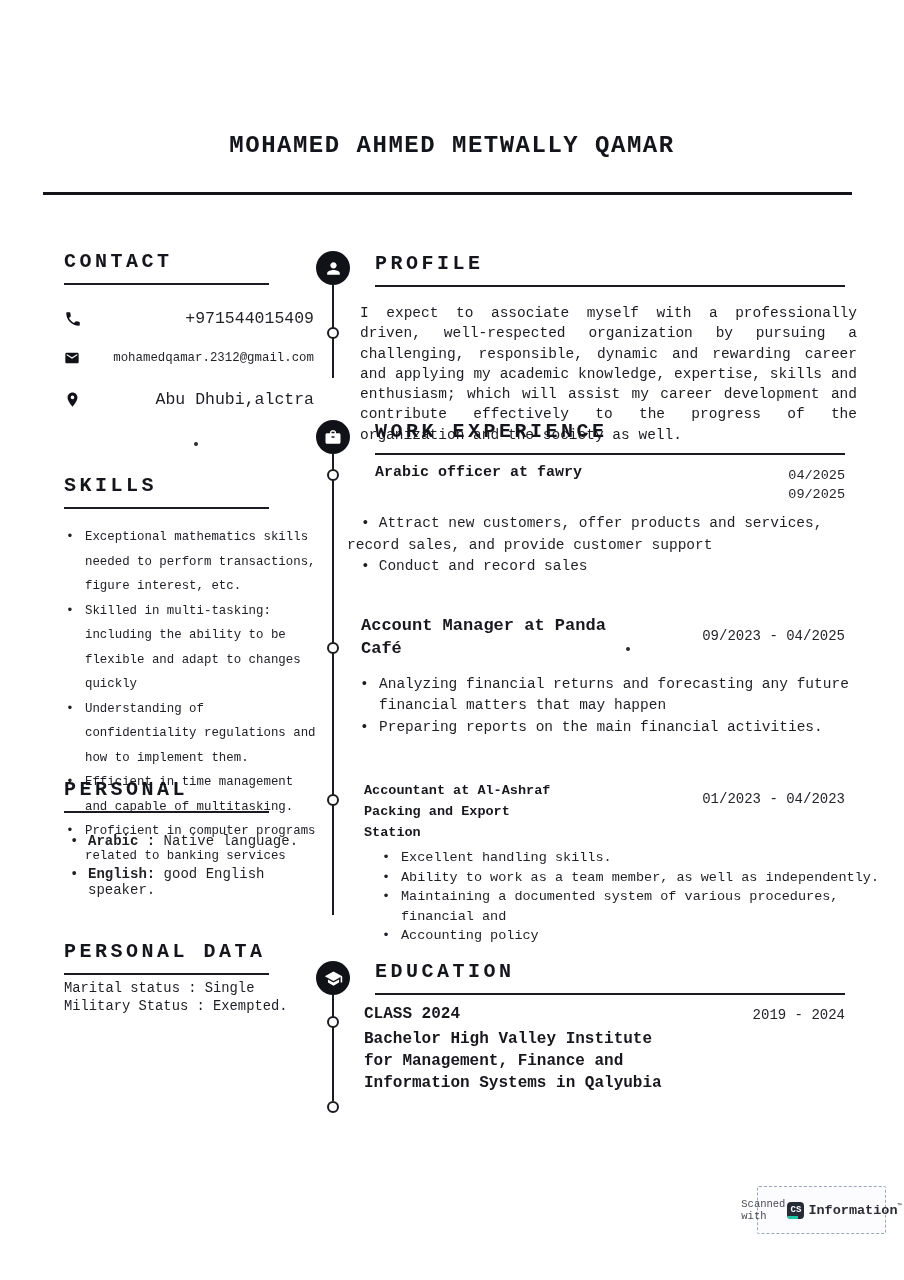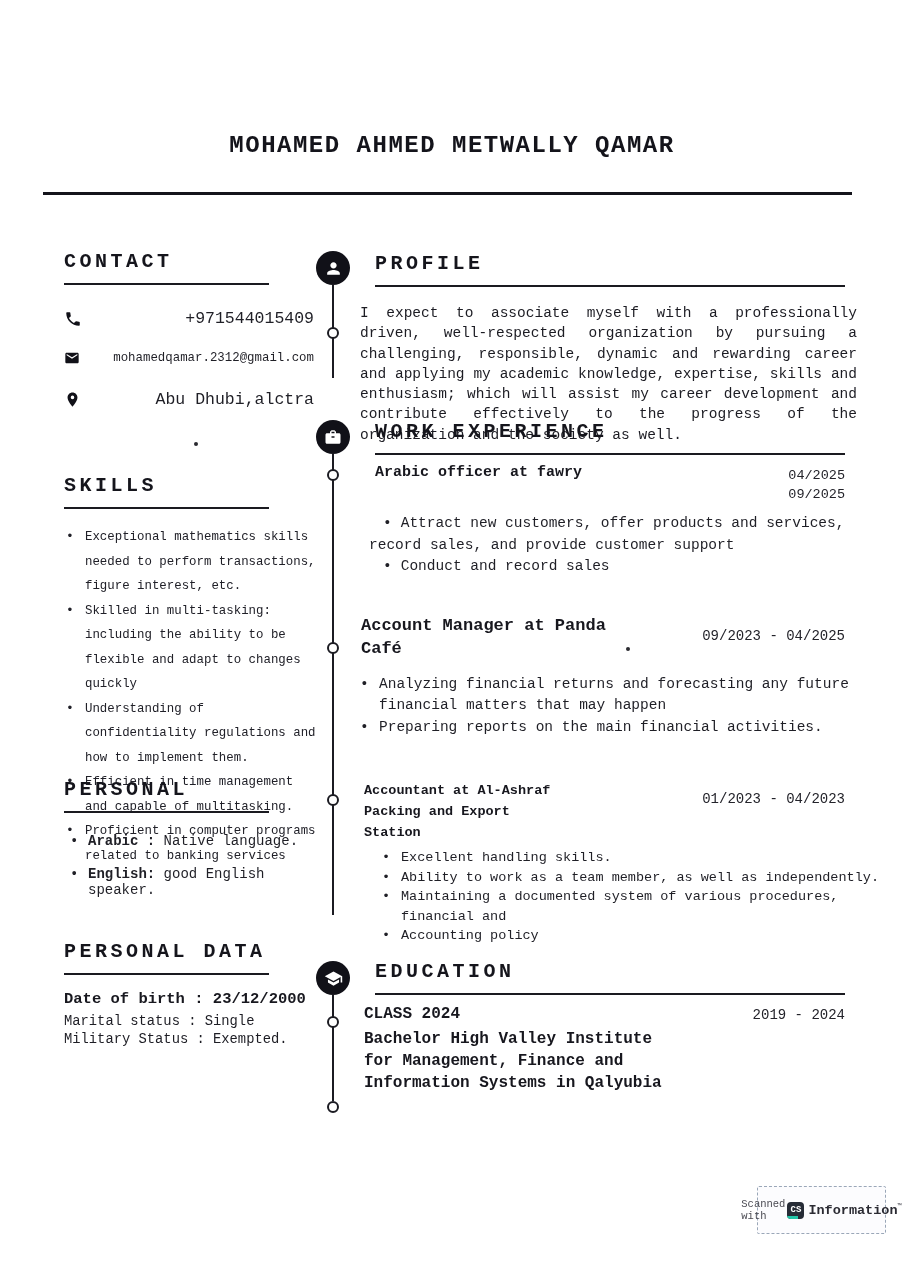--- a/index.html
+++ b/index.html
@@ -63,21 +63,21 @@
   .rhead .rule { width:470px; }
   #profile-text {
     position:absolute; left:360px; top:303px; width:497px;
     font-size:14.5px; line-height:20.3px; text-align:justify; color:#1c1c23;
   }
   .job-title { position:absolute; font-weight:700; color:#17171e; }
   #job1-title { left:375px; top:464px; font-size:15px; }
   .jdates { position:absolute; right:59px; text-align:right; font-size:13.5px; color:#23232a; }
   #job1-dates { top:466px; line-height:19px; }
   #job1-bullets { position:absolute; left:347px; top:513px; width:516px; font-size:14.5px; line-height:21.5px; }
-  #job1-bullets .ob { text-indent:14px;margin-left:22px; }
+  #job1-bullets .ob { text-indent:14px; }
   #job1-bullets .ob .blt { margin-right:9px; }
 
   #job2-title { left:361px; top:615px; width:250px; font-size:17px; line-height:22.5px; }
   #job2-date { top:628px; font-size:14px; }
   .hbullets { position:absolute; list-style:none; }
   .hbullets li { position:relative; padding-left:19px; }
   .hbullets li::before { content:"•"; position:absolute; left:0; }
   #job2-bullets { left:360px; top:674px; width:516px; font-size:14.5px; line-height:21px; }
   #job2-bullets li { margin-bottom:1px; }
 
@@ -164,21 +164,20 @@
     <div class="rule"></div>
     <ul>
       <li><b>Arabic :</b><span> Native language.</span></li>
       <li><b>English:</b><span> good English speaker.</span></li>
     </ul>
   </section>
 
   <section class="lsec" id="personal">
     <h2 class="sec-head">PERSONAL DATA</h2>
     <div class="rule"></div>
-    <p class="dob">Date of birth : 23/12/2000</p>
     <p class="pd">Marital status : Single</p>
     <p class="pd">Military Status : Exempted.</p>
   </section>
 
   <div class="tl-icon" style="top:251px;">
     <svg width="19" height="19" viewBox="0 0 24 24" fill="#ffffff">
         <path d="M12 12c2.21 0 4-1.79 4-4s-1.79-4-4-4-4 1.79-4 4 1.79 4 4 4zm0 2c-2.67 0-8 1.34-8 4v2h16v-2c0-2.66-5.33-4-8-4z"></path>
       </svg>
   </div>
   <div class="tl-line" style="top:285px; height:93px;"></div>

